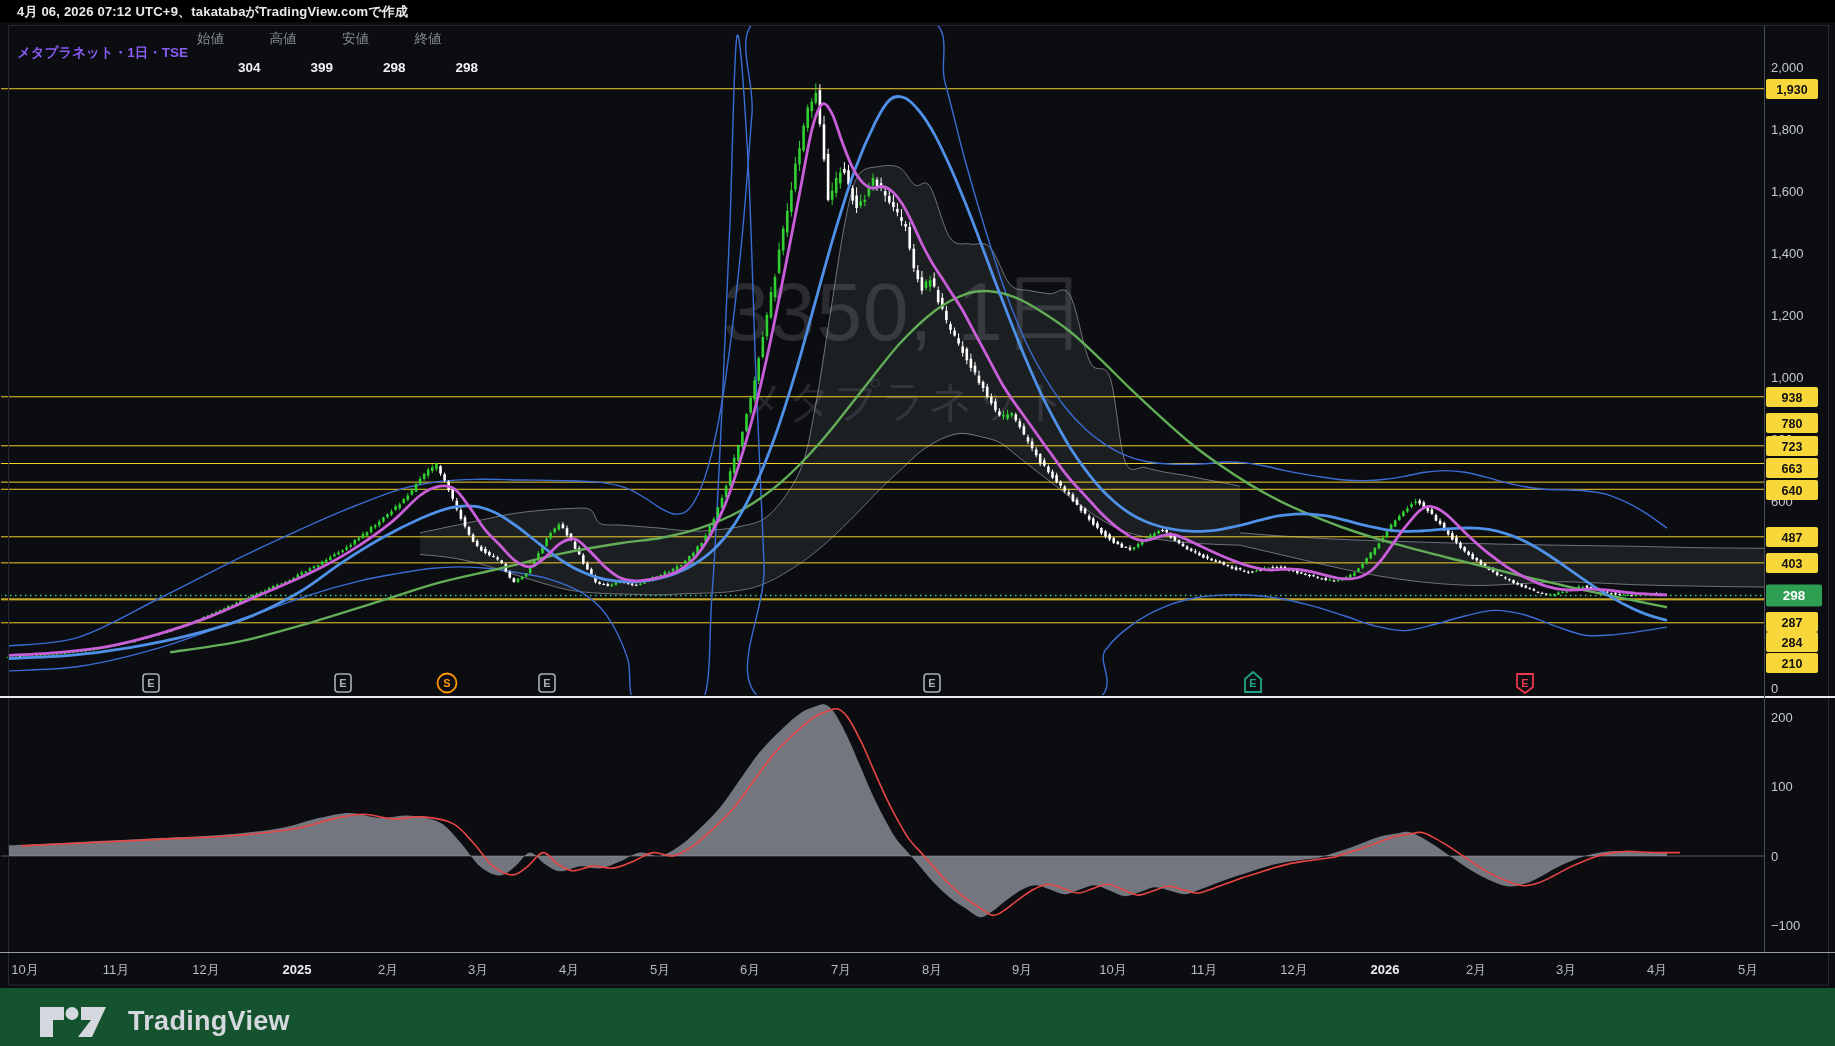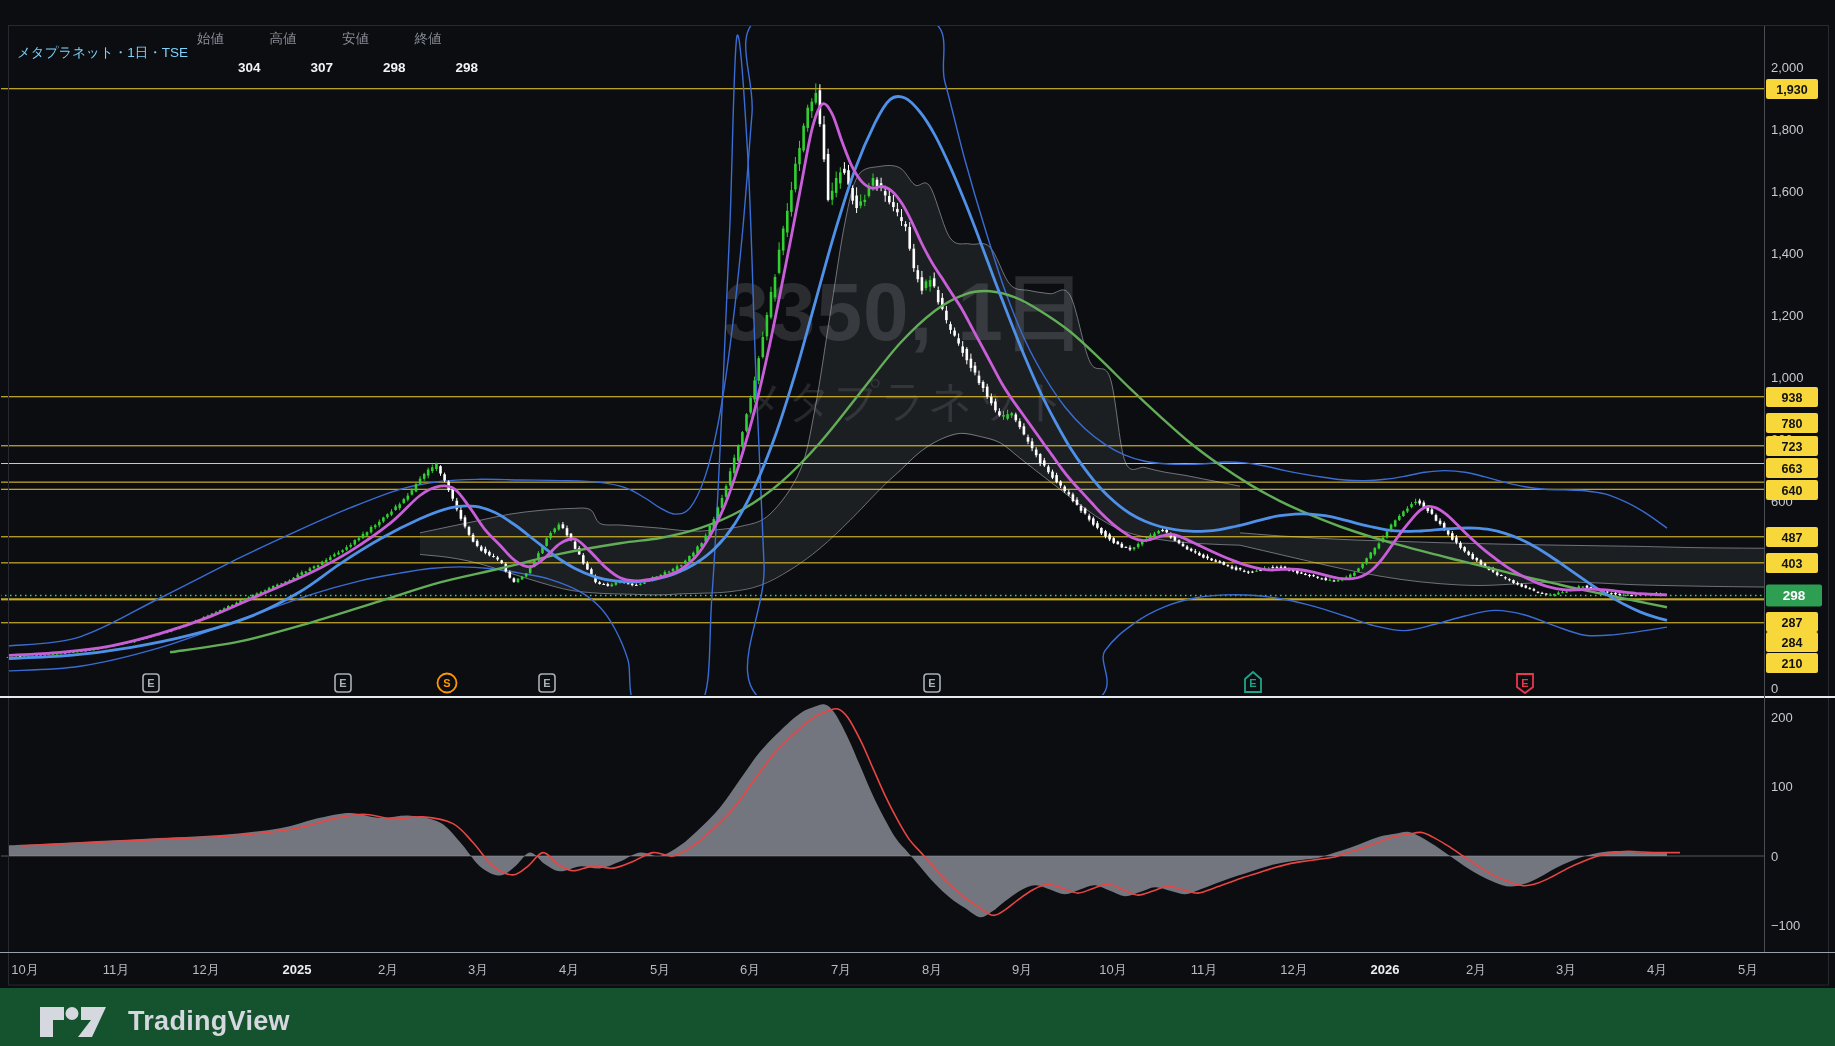--- a/index.html
+++ b/index.html
@@ -1,47 +1,50 @@
 <!DOCTYPE html>
 <html><head>
 <meta charset="utf-8">
 <style>
   html,body{margin:0;padding:0;background:#000;}
   #stage{position:relative;width:1835px;height:1046px;background:#0b0d10;overflow:hidden;
          font-family:"Liberation Sans",sans-serif;}
   .topbar{position:absolute;left:0;top:0;width:1835px;height:22px;background:#000;z-index:3;}
   .topbar span{position:absolute;left:17px;top:3px;font-size:13px;font-weight:700;color:#e8e9ec;letter-spacing:.2px;}
   .legend{position:absolute;left:17px;top:30px;z-index:3;font-size:13.5px;display:flex;align-items:center;gap:9px;}
-  .legend .title{color:#7dd3fc;font-weight:400;}
+  .legend .title{color:#8b5cf6;font-weight:700;}
   .legend .pair{display:flex;gap:14px;}
   .legend .lab{color:#8b8f98;}
   .legend .val{color:#f1f3f6;font-weight:700;margin-top:30px;}
   .watermark{position:absolute;left:430px;top:0;width:950px;z-index:1;text-align:center;pointer-events:none;}
-  .wm1{position:absolute;left:0;top:258px;width:950px;font-size:82px;font-weight:700;color:rgba(195,200,210,0.17);letter-spacing:1px;}
+  .wm1{position:absolute;left:0;top:258px;width:950px;font-size:82px;font-weight:400;color:rgba(195,200,210,0.17);letter-spacing:1px;}
   .wm2{position:absolute;left:0;top:372px;width:950px;font-size:44px;font-weight:400;color:rgba(195,200,210,0.14);letter-spacing:2px;}
   svg#chart-svg{position:absolute;left:0;top:0;z-index:2;}
   .footer{position:absolute;left:0;top:988px;width:1835px;height:67px;background:#14532d;z-index:3;display:flex;align-items:center;}
   .brand{display:flex;align-items:center;gap:12px;margin-left:38px;}
   .brand .name{font-size:27px;font-weight:700;color:#d5d8de;letter-spacing:.3px;}
 </style>
 </head>
 <body>
 
 <div id="stage">
 
+  <div class="topbar">
+    <span>4月 06, 2026 07:12 UTC+9、takatabaがTradingView.comで作成</span>
+  </div>
 
   <div class="legend">
     <span class="title">メタプラネット・1日・TSE</span>
     <span class="pair">
         <span class="lab">始値</span>
         <span class="val">304</span>
       </span>
     <span class="pair">
         <span class="lab">高値</span>
-        <span class="val">307</span>
+        <span class="val">399</span>
       </span>
     <span class="pair">
         <span class="lab">安値</span>
         <span class="val">298</span>
       </span>
     <span class="pair">
         <span class="lab">終値</span>
         <span class="val">298</span>
       </span>
   </div>

